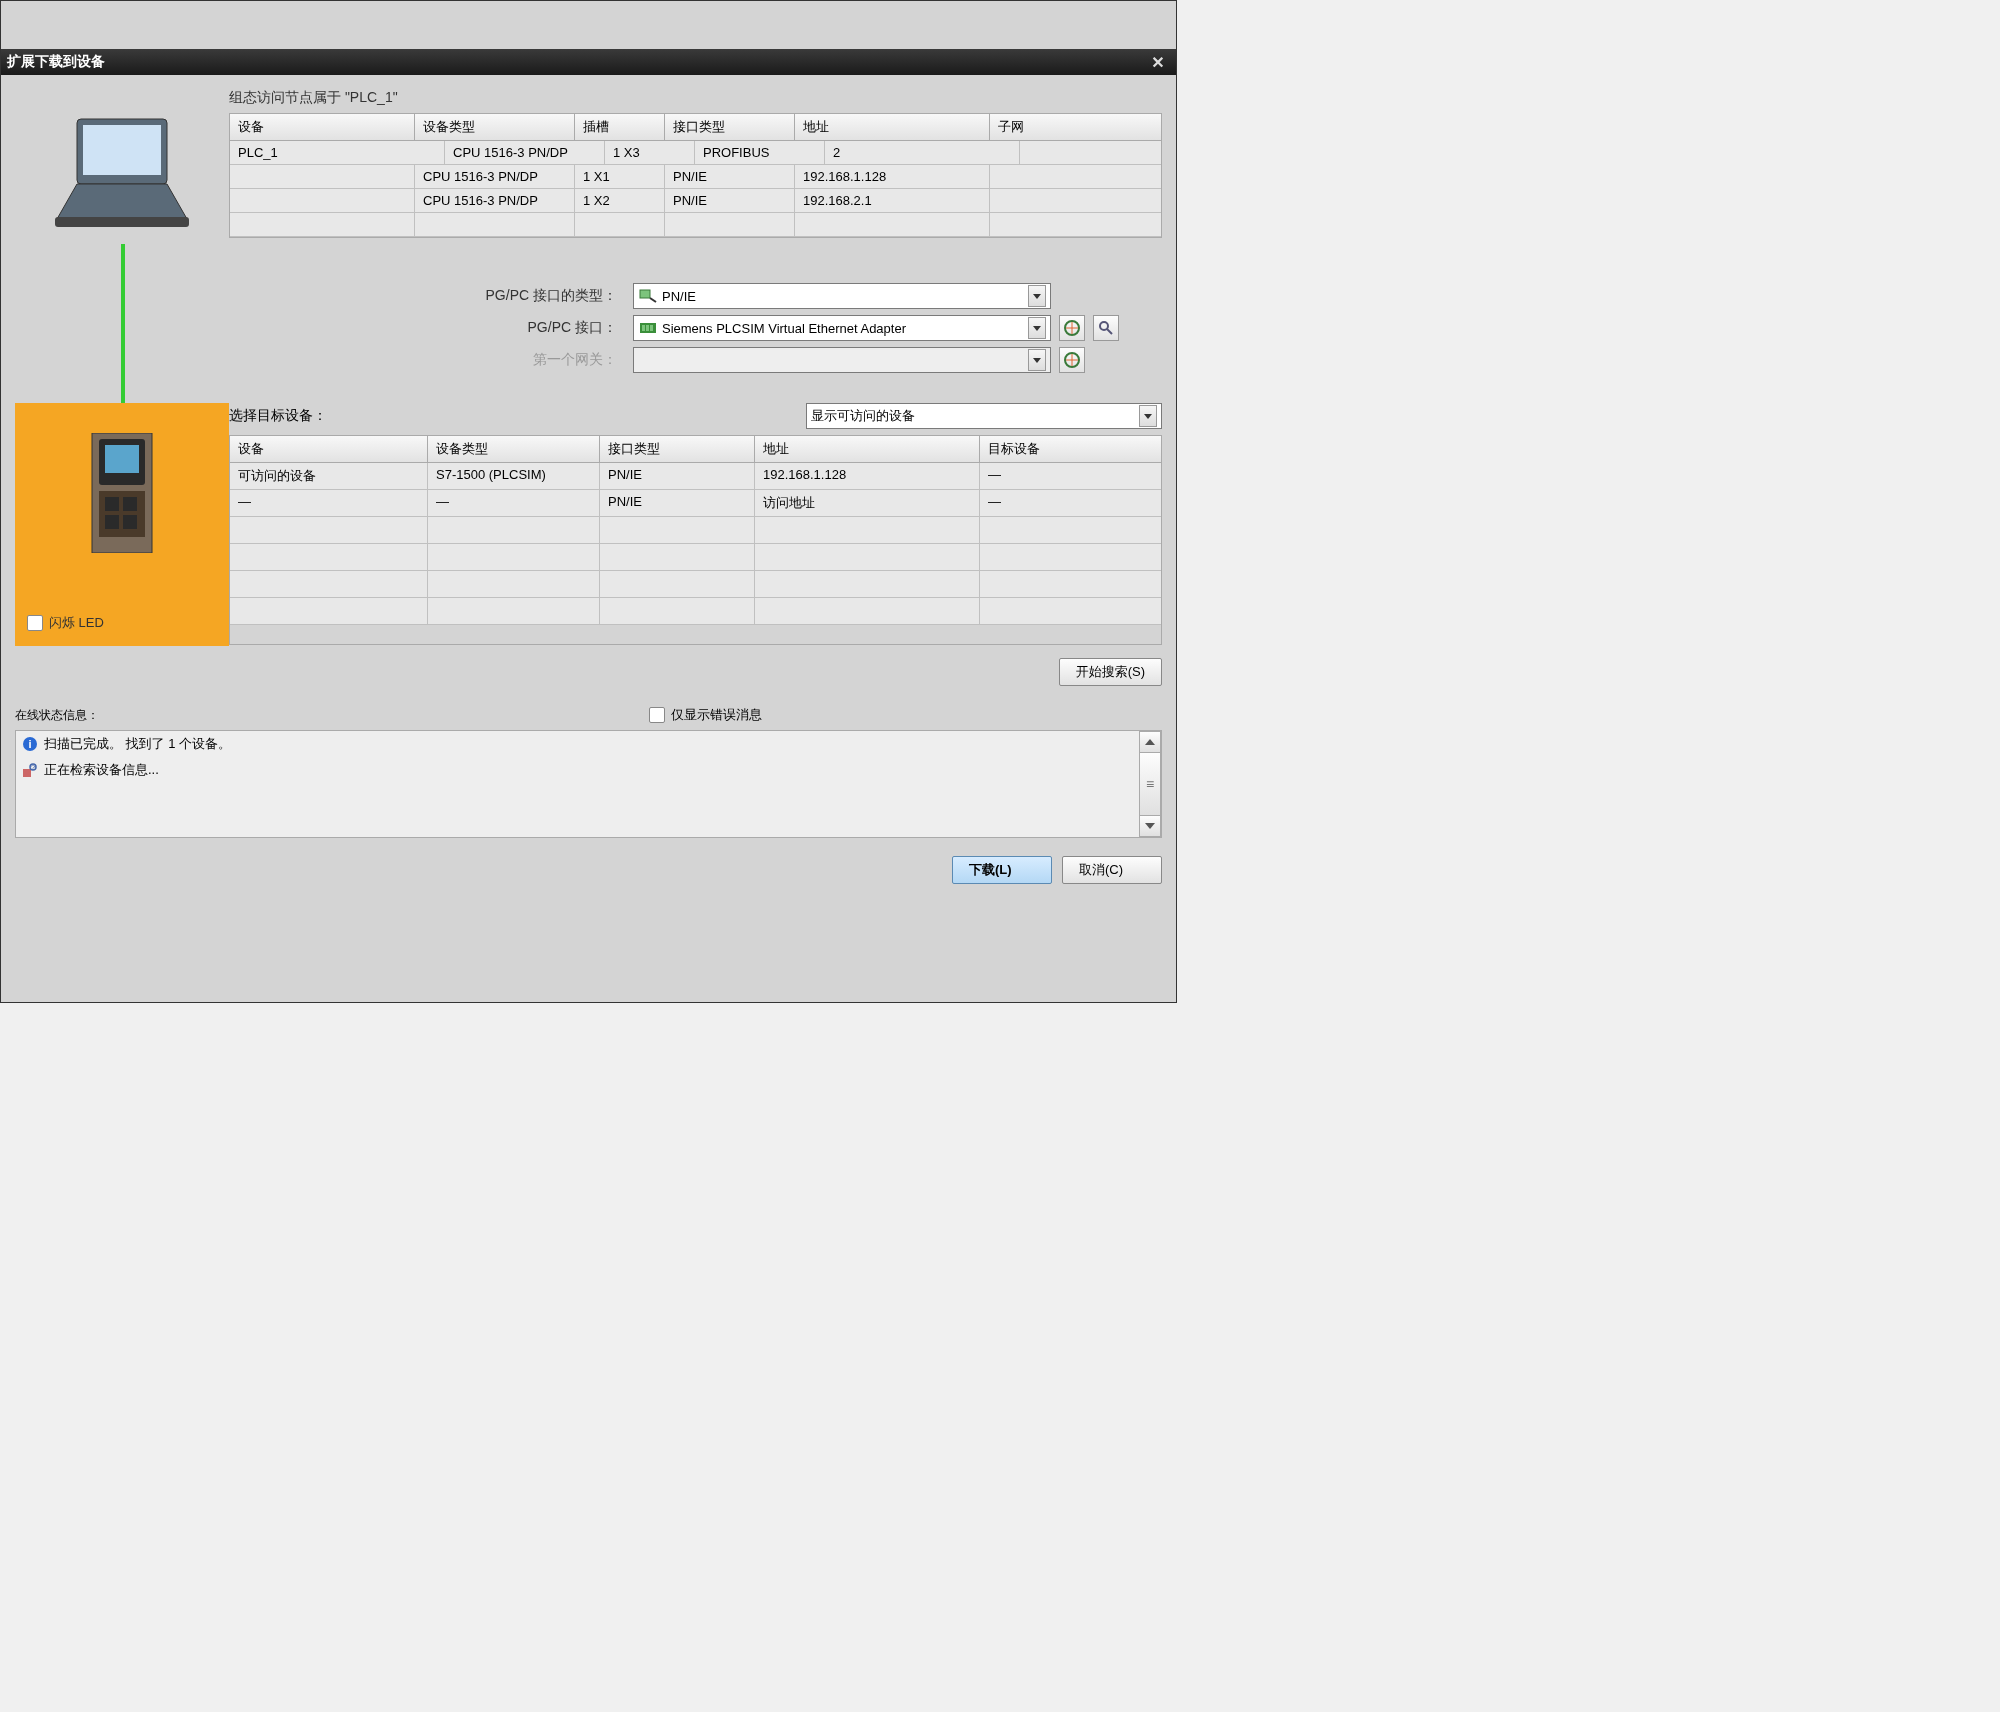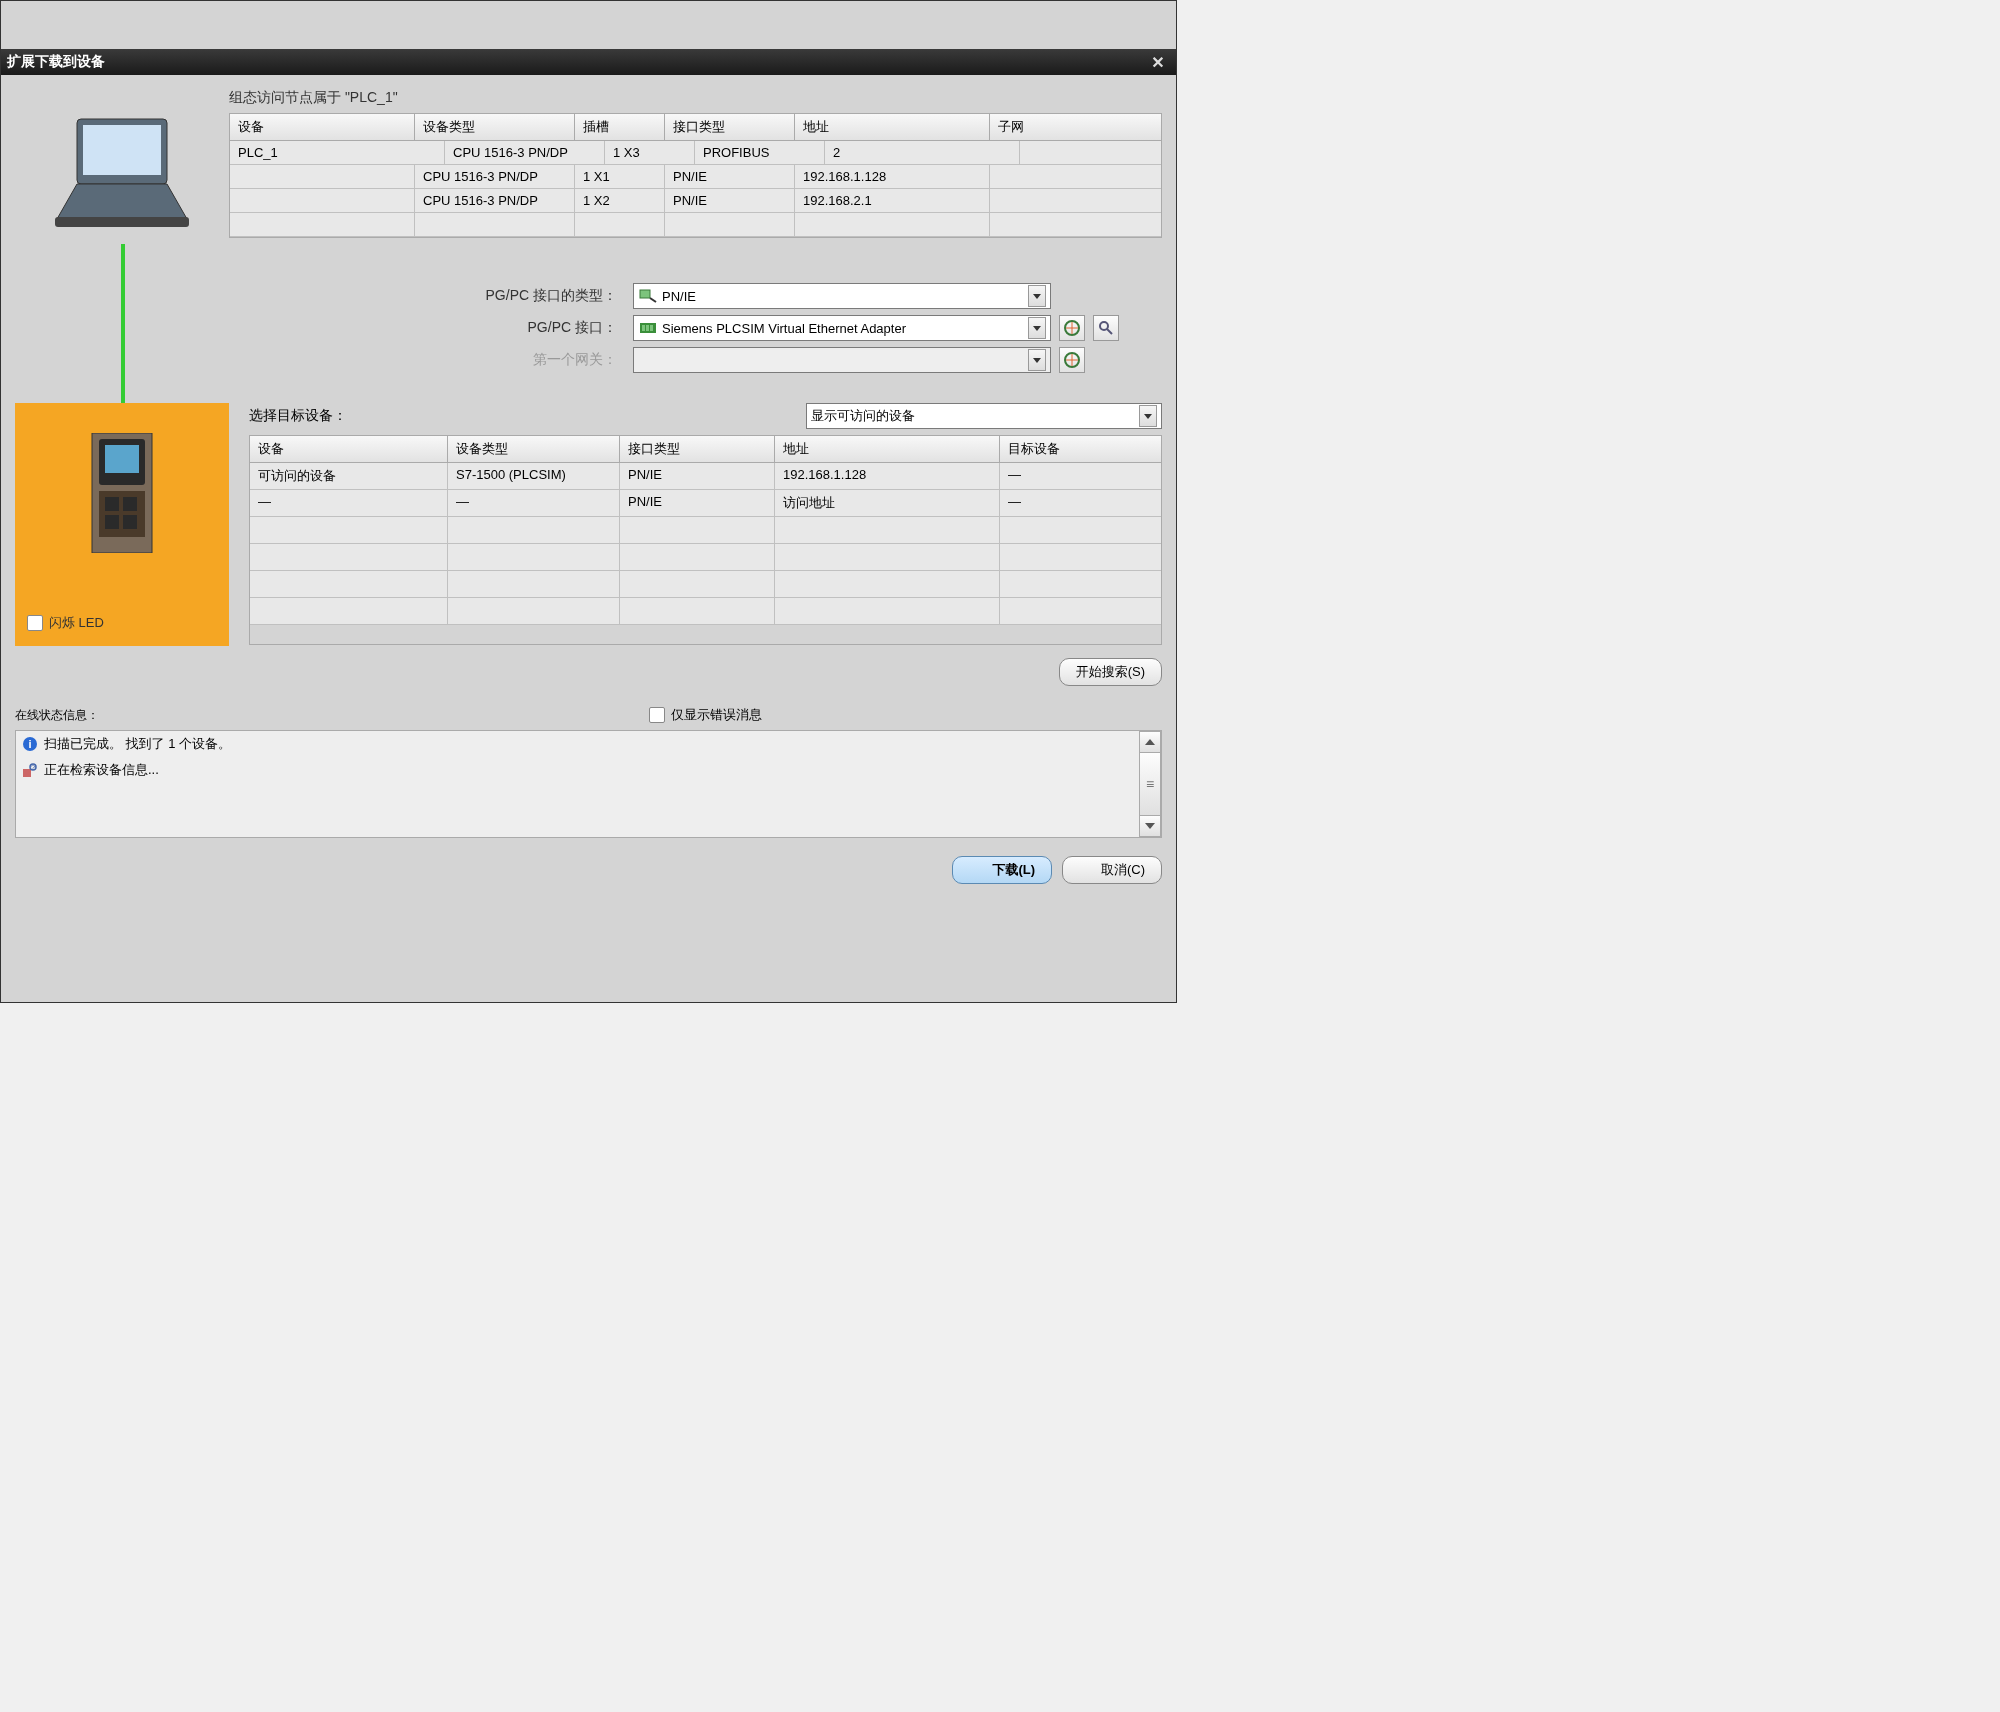--- a/index.html
+++ b/index.html
@@ -33,27 +33,27 @@
 .combo .combo-arrow { width: 18px; height: 22px; background: linear-gradient(#f6f6f6,#ddd); border: 1px solid #999; display: flex; align-items: center; justify-content: center; }
 .combo .combo-arrow::after { content: ""; border-left: 4px solid transparent; border-right: 4px solid transparent; border-top: 5px solid #333; }
 .icon-btn { width: 26px; height: 26px; background: linear-gradient(#fdfdfd,#e2e2e2); border: 1px solid #999; display: flex; align-items: center; justify-content: center; cursor: pointer; }
 
 .mid-section { display: flex; margin-top: 30px; }
 .orange-box { width: 214px; height: 243px; background: #f5a623; display: flex; flex-direction: column; align-items: center; position: relative; }
 .plc-dev { margin-top: 30px; }
 .led-check { position: absolute; bottom: 14px; left: 12px; display: flex; align-items: center; gap: 6px; font-size: 13px; color: #333; }
 .led-check .cbx { width: 16px; height: 16px; background: #fff; border: 1px solid #888; border-radius: 2px; }
 
-.target-section { flex: 1; display: flex; flex-direction: column; padding-left: 20px; }
+.target-section { flex: 1; display: flex; flex-direction: column; }
 .target-head { display: flex; align-items: center; margin-bottom: 6px; }
 .target-head .label { font-size: 14px; }
 .target-head .combo { width: 350px; margin-left: auto; }
 
 .start-search-row { display: flex; justify-content: flex-end; margin-top: 12px; }
-.btn { background: linear-gradient(#fdfdfd,#e2e2e2); border: 1px solid #888; padding: 4px 16px; font-size: 13px; cursor: pointer; border-radius: 10px; min-width: 100px; text-align: right; }
+.btn { background: linear-gradient(#fdfdfd,#e2e2e2); border: 1px solid #888; padding: 4px 16px; font-size: 13px; cursor: pointer; border-radius: 2px; min-width: 100px; text-align: left; }
 
 .status-section { margin-top: 20px; }
 .status-head { display: flex; align-items: center; margin-bottom: 6px; }
 .status-head .slabel { font-size: 12px; }
 .status-head .err-only { display: flex; align-items: center; gap: 6px; margin-left: 550px; }
 .status-head .cbx { width: 16px; height: 16px; background: #fff; border: 1px solid #888; border-radius: 2px; }
 .status-list { border: 1px solid #aaa; background: #eee; height: 108px; position: relative; }
 .status-row { display: flex; align-items: center; gap: 6px; padding: 4px 6px; }
 .scroll-ctrl { position: absolute; right: 0; top: 0; width: 22px; height: 100%; background: #ddd; display: flex; flex-direction: column; }
 .scroll-ctrl .sb { width: 22px; height: 22px; border: 1px solid #aaa; background: linear-gradient(#fdfdfd,#e0e0e0); display: flex; align-items: center; justify-content: center; }

